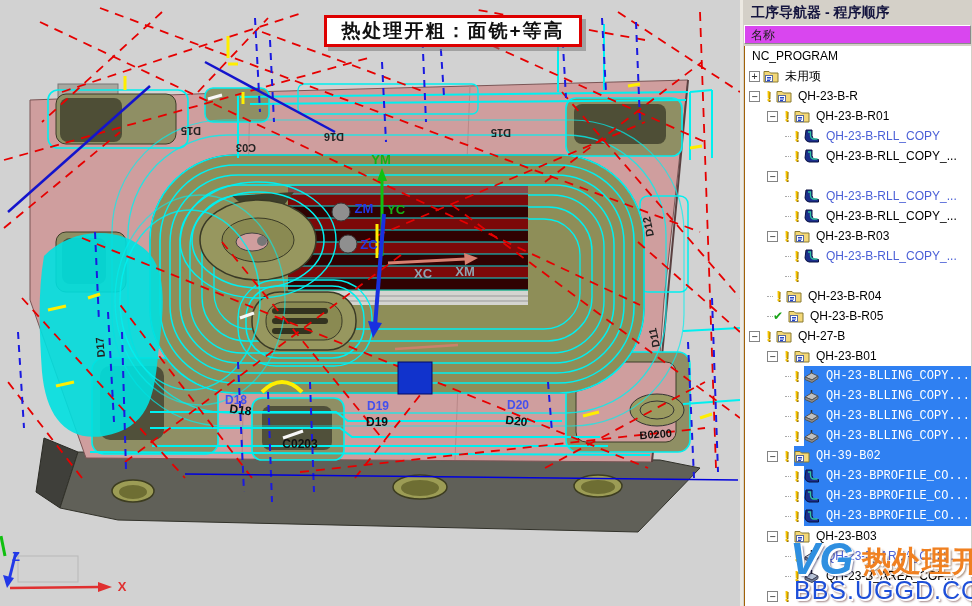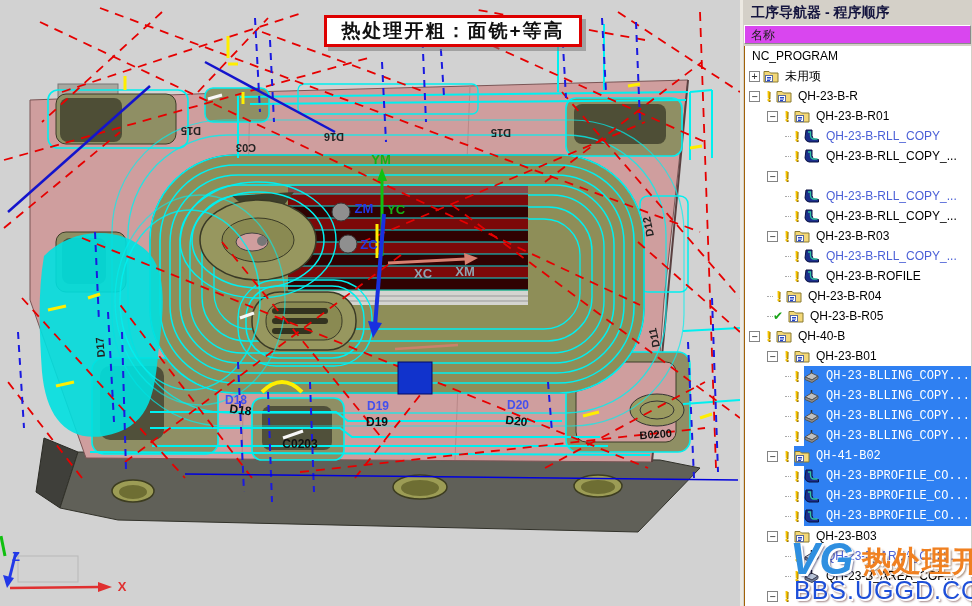--- a/index.html
+++ b/index.html
@@ -428,29 +428,20 @@
                 <path d="M2 1 h6 v5.5 a4 4 0 0 0 4 4 h2.5 v2.5 h-9.5 a5 5 0 0 1 -4 -4 z" fill="#1b2e8c" stroke="#0a1040"></path>
                 <path d="M4 3 h2.5 v3.5 a3.5 3.5 0 0 0 3.5 3.5 h3.5" fill="none" stroke="#30c0a0" stroke-width="1.4"></path>
               </svg>
             </span>
             <span class="lab" style="color: rgb(74, 95, 214);">QH-23-B-RLL_COPY_...</span>
           </span>
         </div>
         <div class="trow" style="padding-left: 40px;">
           <span class="stub"></span>
           <span class="excl">!</span>
-          <span class="selwrap">
-            <span class="nicon">
-              <svg width="15" height="14" viewBox="0 0 15 14">
-                <path d="M2 1 h6 v5.5 a4 4 0 0 0 4 4 h2.5 v2.5 h-9.5 a5 5 0 0 1 -4 -4 z" fill="#1b2e8c" stroke="#0a1040"></path>
-                <path d="M4 3 h2.5 v3.5 a3.5 3.5 0 0 0 3.5 3.5 h3.5" fill="none" stroke="#30c0a0" stroke-width="1.4"></path>
-              </svg>
-            </span>
-            <span class="lab" style="color: rgb(0, 0, 0);">QH-23-B-ROFILE</span>
-          </span>
         </div>
         <div class="trow" style="padding-left: 22px;">
           <span class="stub"></span>
           <span class="excl">!</span>
           <span class="selwrap">
             <span class="nicon">
               <svg width="16" height="13" viewBox="0 0 16 13">
                 <path d="M1 3 L1 1.5 L6 1.5 L7.5 3 L15 3 L15 12 L1 12 Z" fill="#f3d878" stroke="#8a7a30"></path>
                 <rect x="2.5" y="5.5" width="7" height="6" fill="#fff" stroke="#5a6a9a"></rect>
                 <path d="M4 7.5 h4 M4 9 h4 M4 10.5 h3" stroke="#2244cc"></path>
@@ -477,21 +468,21 @@
           <span class="ebox">−</span>
           <span class="excl">!</span>
           <span class="selwrap">
             <span class="nicon">
               <svg width="16" height="13" viewBox="0 0 16 13">
                 <path d="M1 3 L1 1.5 L6 1.5 L7.5 3 L15 3 L15 12 L1 12 Z" fill="#f3d878" stroke="#8a7a30"></path>
                 <rect x="2.5" y="5.5" width="7" height="6" fill="#fff" stroke="#5a6a9a"></rect>
                 <path d="M4 7.5 h4 M4 9 h4 M4 10.5 h3" stroke="#2244cc"></path>
               </svg>
             </span>
-            <span class="lab" style="color: rgb(0, 0, 0);">QH-40-B</span>
+            <span class="lab" style="color: rgb(0, 0, 0);">QH-27-B</span>
           </span>
         </div>
         <div class="trow" style="padding-left: 22px;">
           <span class="ebox">−</span>
           <span class="excl">!</span>
           <span class="selwrap">
             <span class="nicon">
               <svg width="16" height="13" viewBox="0 0 16 13">
                 <path d="M1 3 L1 1.5 L6 1.5 L7.5 3 L15 3 L15 12 L1 12 Z" fill="#f3d878" stroke="#8a7a30"></path>
                 <rect x="2.5" y="5.5" width="7" height="6" fill="#fff" stroke="#5a6a9a"></rect>
@@ -561,21 +552,21 @@
           <span class="ebox">−</span>
           <span class="excl">!</span>
           <span class="selwrap on">
             <span class="nicon">
               <svg width="16" height="13" viewBox="0 0 16 13">
                 <path d="M1 3 L1 1.5 L6 1.5 L7.5 3 L15 3 L15 12 L1 12 Z" fill="#f3d878" stroke="#8a7a30"></path>
                 <rect x="2.5" y="5.5" width="7" height="6" fill="#fff" stroke="#5a6a9a"></rect>
                 <path d="M4 7.5 h4 M4 9 h4 M4 10.5 h3" stroke="#2244cc"></path>
               </svg>
             </span>
-            <span class="lab">QH-41-B02</span>
+            <span class="lab">QH-39-B02</span>
           </span>
         </div>
         <div class="trow" style="padding-left: 40px;">
           <span class="stub"></span>
           <span class="excl">!</span>
           <span class="selwrap on">
             <span class="nicon">
               <svg width="15" height="14" viewBox="0 0 15 14">
                 <path d="M2 1 h6 v5.5 a4 4 0 0 0 4 4 h2.5 v2.5 h-9.5 a5 5 0 0 1 -4 -4 z" fill="#1b2e8c" stroke="#0a1040"></path>
                 <path d="M4 3 h2.5 v3.5 a3.5 3.5 0 0 0 3.5 3.5 h3.5" fill="none" stroke="#30c0a0" stroke-width="1.4"></path>

